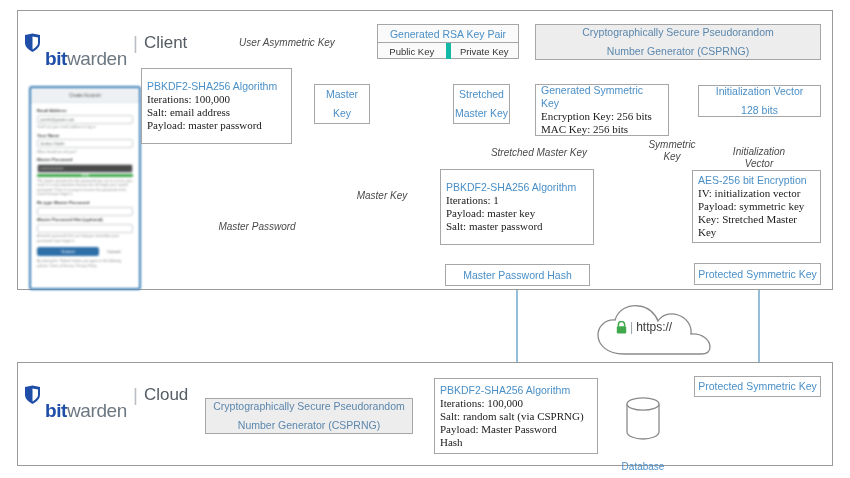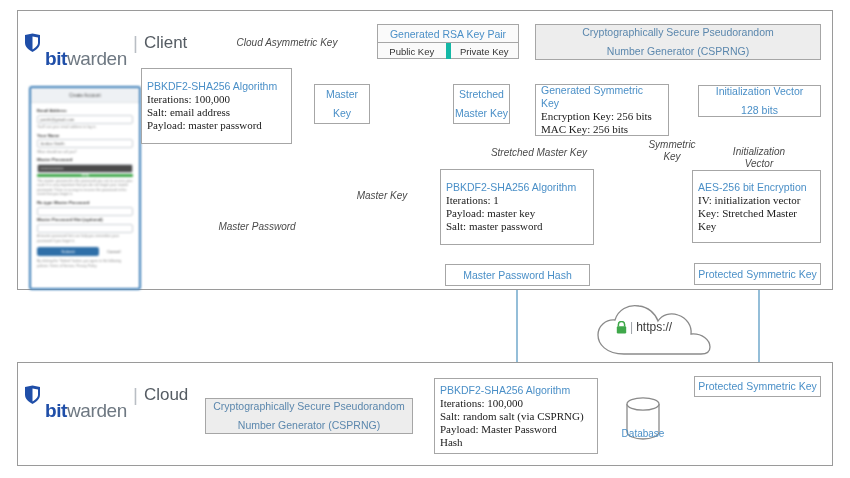--- a/index.html
+++ b/index.html
@@ -218,33 +218,34 @@
   <div class="box" style="left:440px;top:169px;width:154px;height:76px;">
     <div class="hdr">PBKDF2-SHA256 Algorithm</div>
     <div class="ln">Iterations: 1</div>
     <div class="ln">Payload: master key</div>
     <div class="ln">Salt: master password</div>
   </div>
 
   <div class="box" style="left:692px;top:170px;width:129px;height:73px;">
     <div class="hdr">AES-256 bit Encryption</div>
     <div class="ln">IV: initialization vector</div>
+    <div class="ln">Payload: symmetric key</div>
     <div class="ln">Key: Stretched Master</div>
     <div class="ln">Key</div>
   </div>
 
   <div class="box lbl" style="left:445px;top:264px;width:145px;height:22px;">
     <span>Master Password Hash</span>
   </div>
 
   <div class="box lbl" style="left:694px;top:263px;width:127px;height:22px;">
     <span>Protected Symmetric Key</span>
   </div>
 
-  <div class="ital" style="left:228px;top:37px;width:118px;">Cloud Asymmetric Key</div>
+  <div class="ital" style="left:228px;top:37px;width:118px;">User Asymmetric Key</div>
   <div class="ital" style="left:356px;top:190px;width:52px;">Master Key</div>
   <div class="ital" style="left:211px;top:221px;width:92px;">Master Password</div>
   <div class="ital" style="left:489px;top:147px;width:100px;">Stretched Master Key</div>
   <div class="ital" style="left:641px;top:139px;width:62px;">Symmetric
 Key</div>
   <div class="ital" style="left:728px;top:146px;width:62px;">Initialization
 Vector</div>
 
   <div class="cloudwrap" style="left:588px;top:302px;">
     <svg width="160" height="58" viewBox="0 0 160 58">
@@ -283,19 +284,19 @@
     <div class="ln">Iterations: 100,000</div>
     <div class="ln">Salt: random salt (via CSPRNG)</div>
     <div class="ln">Payload: Master Password</div>
     <div class="ln">Hash</div>
   </div>
 
   <svg style="position:absolute;left:621px;top:396px;" width="44" height="46" viewBox="0 0 44 46">
     <path d="M6,8 L6,36 C6,40 14,43 22,43 C30,43 38,40 38,36 L38,8" fill="#ffffff" stroke="#8a8a8a" stroke-width="1.3"></path>
     <ellipse cx="22" cy="8" rx="16" ry="6.2" fill="#ffffff" stroke="#8a8a8a" stroke-width="1.3"></ellipse>
   </svg>
-  <div class="dbcap" style="left:606px;top:428px;width:74px;">Database</div>
+  <div class="dbcap" style="left:606px;top:461px;width:74px;">Database</div>
 
   <div class="box lbl" style="left:694px;top:376px;width:127px;height:21px;">
     <span>Protected Symmetric Key</span>
   </div>
 
 </div>
 
 </body></html>

